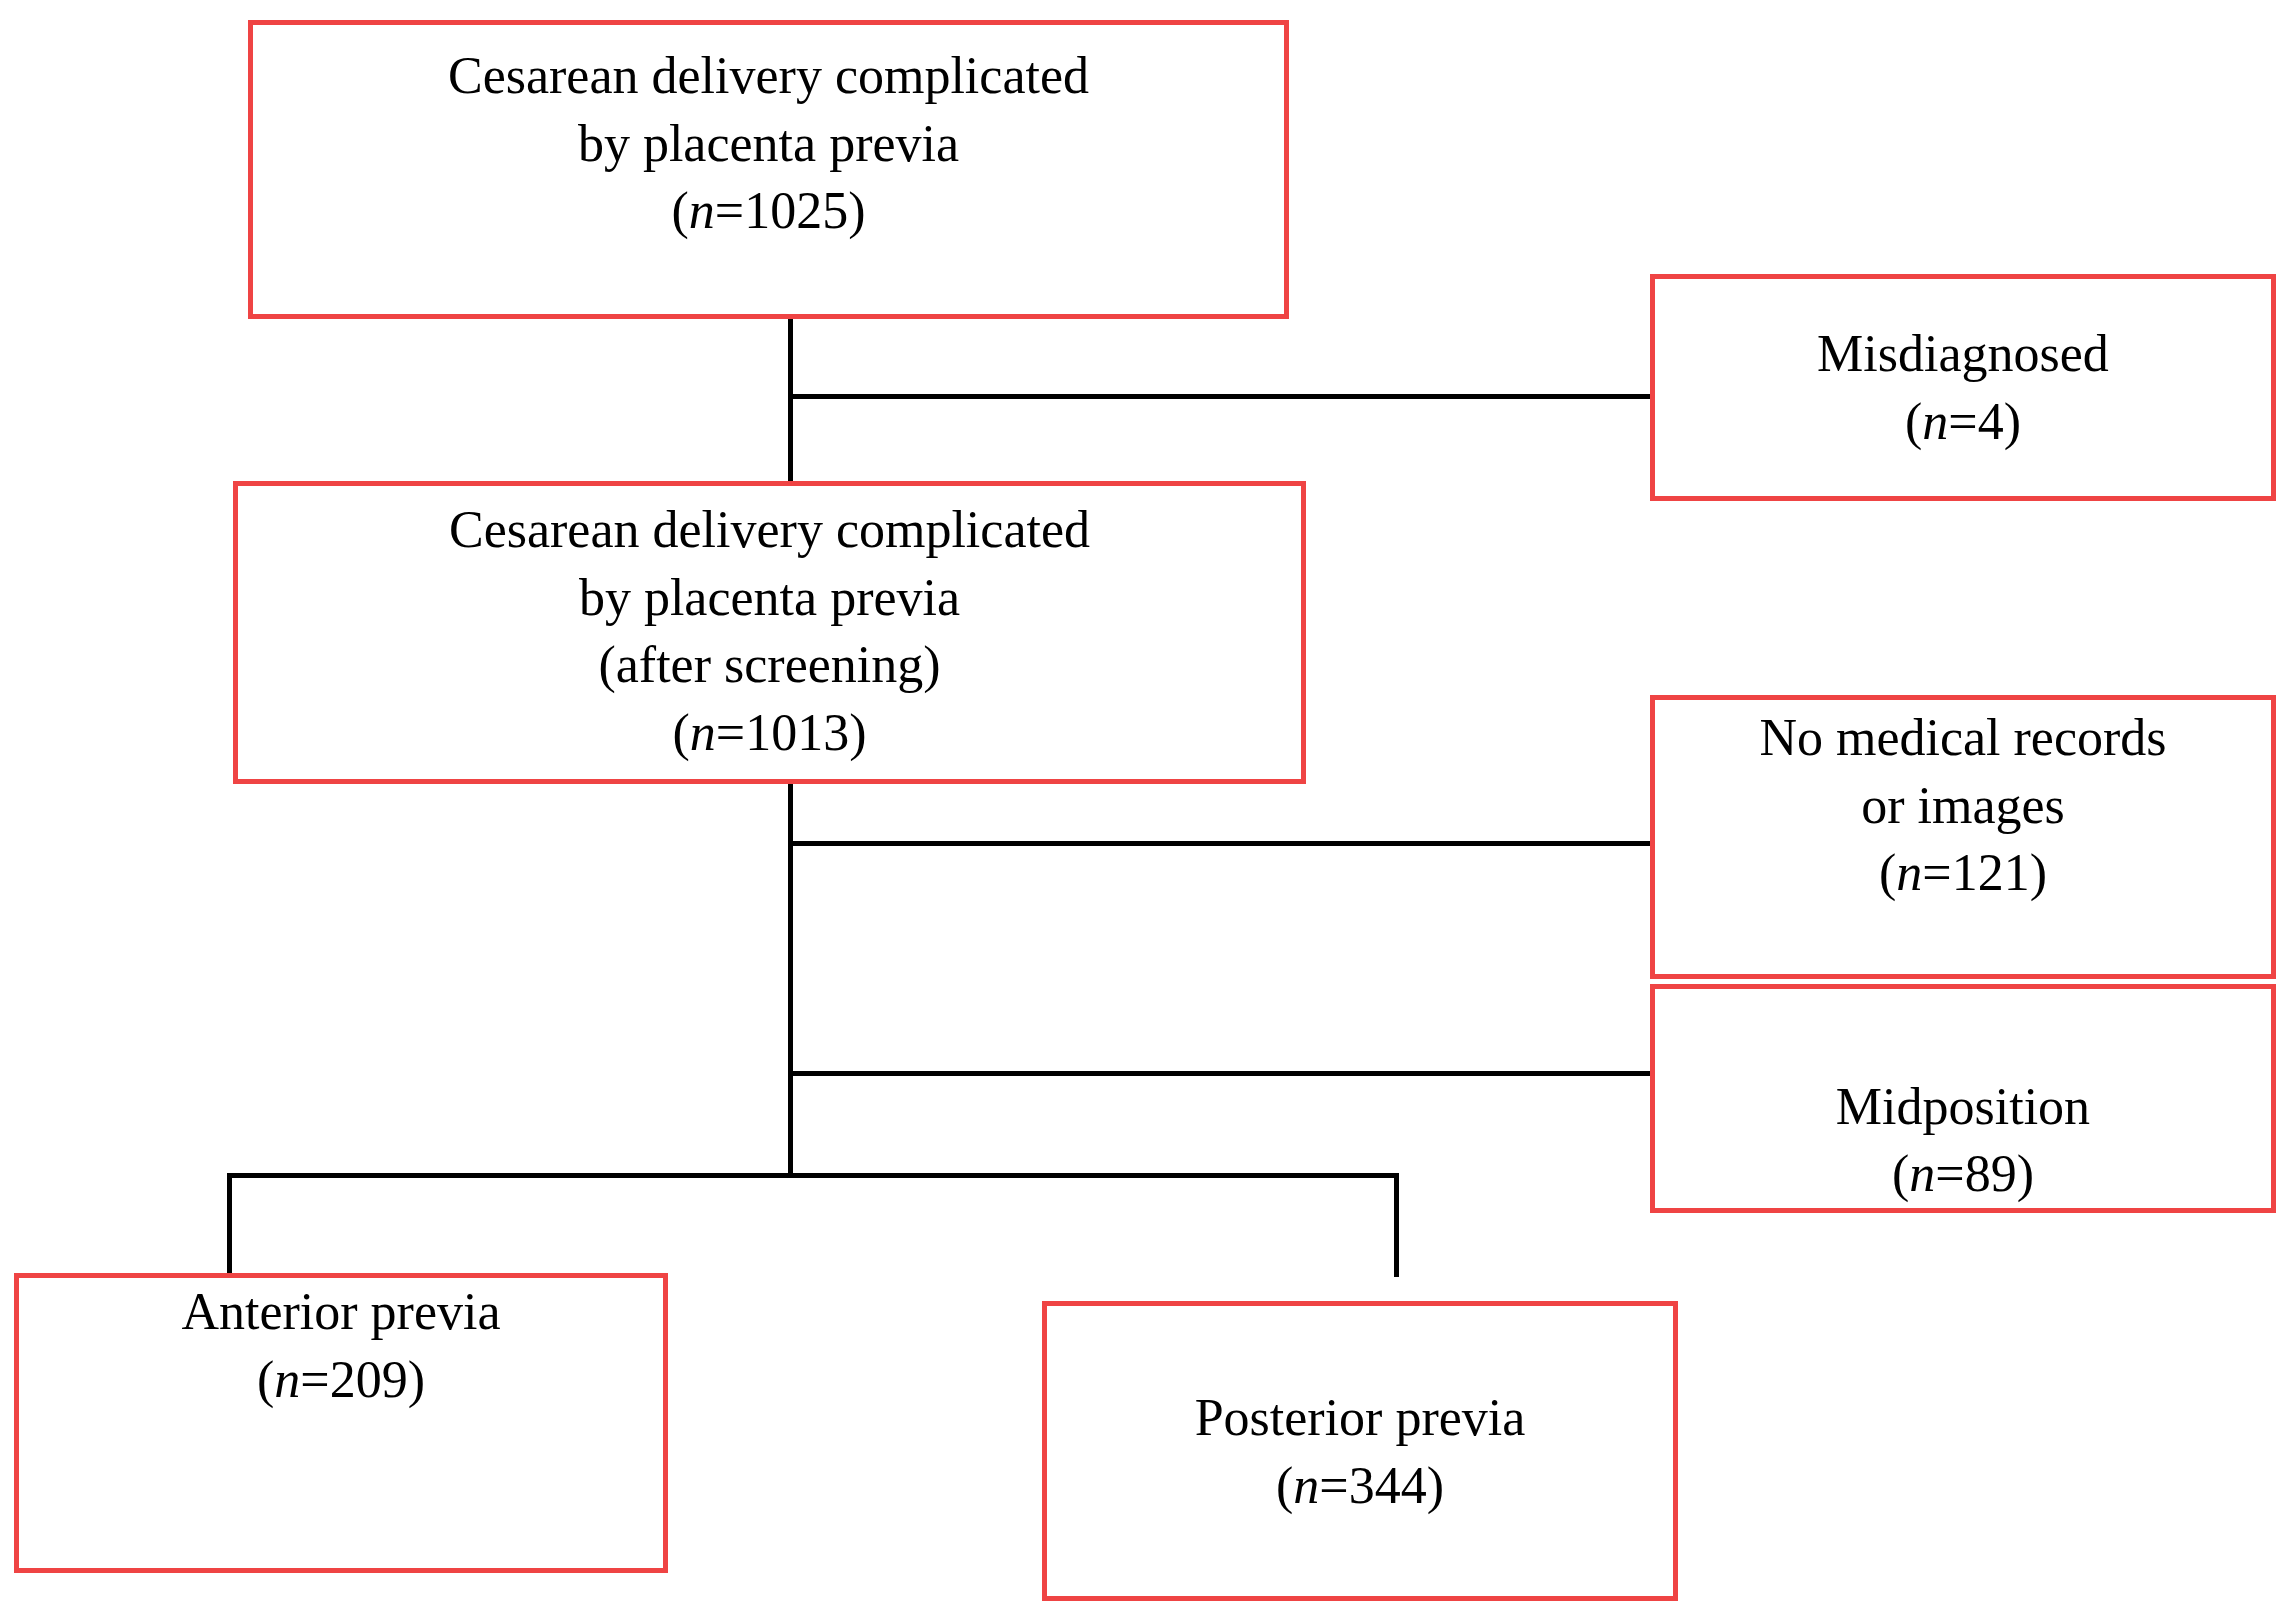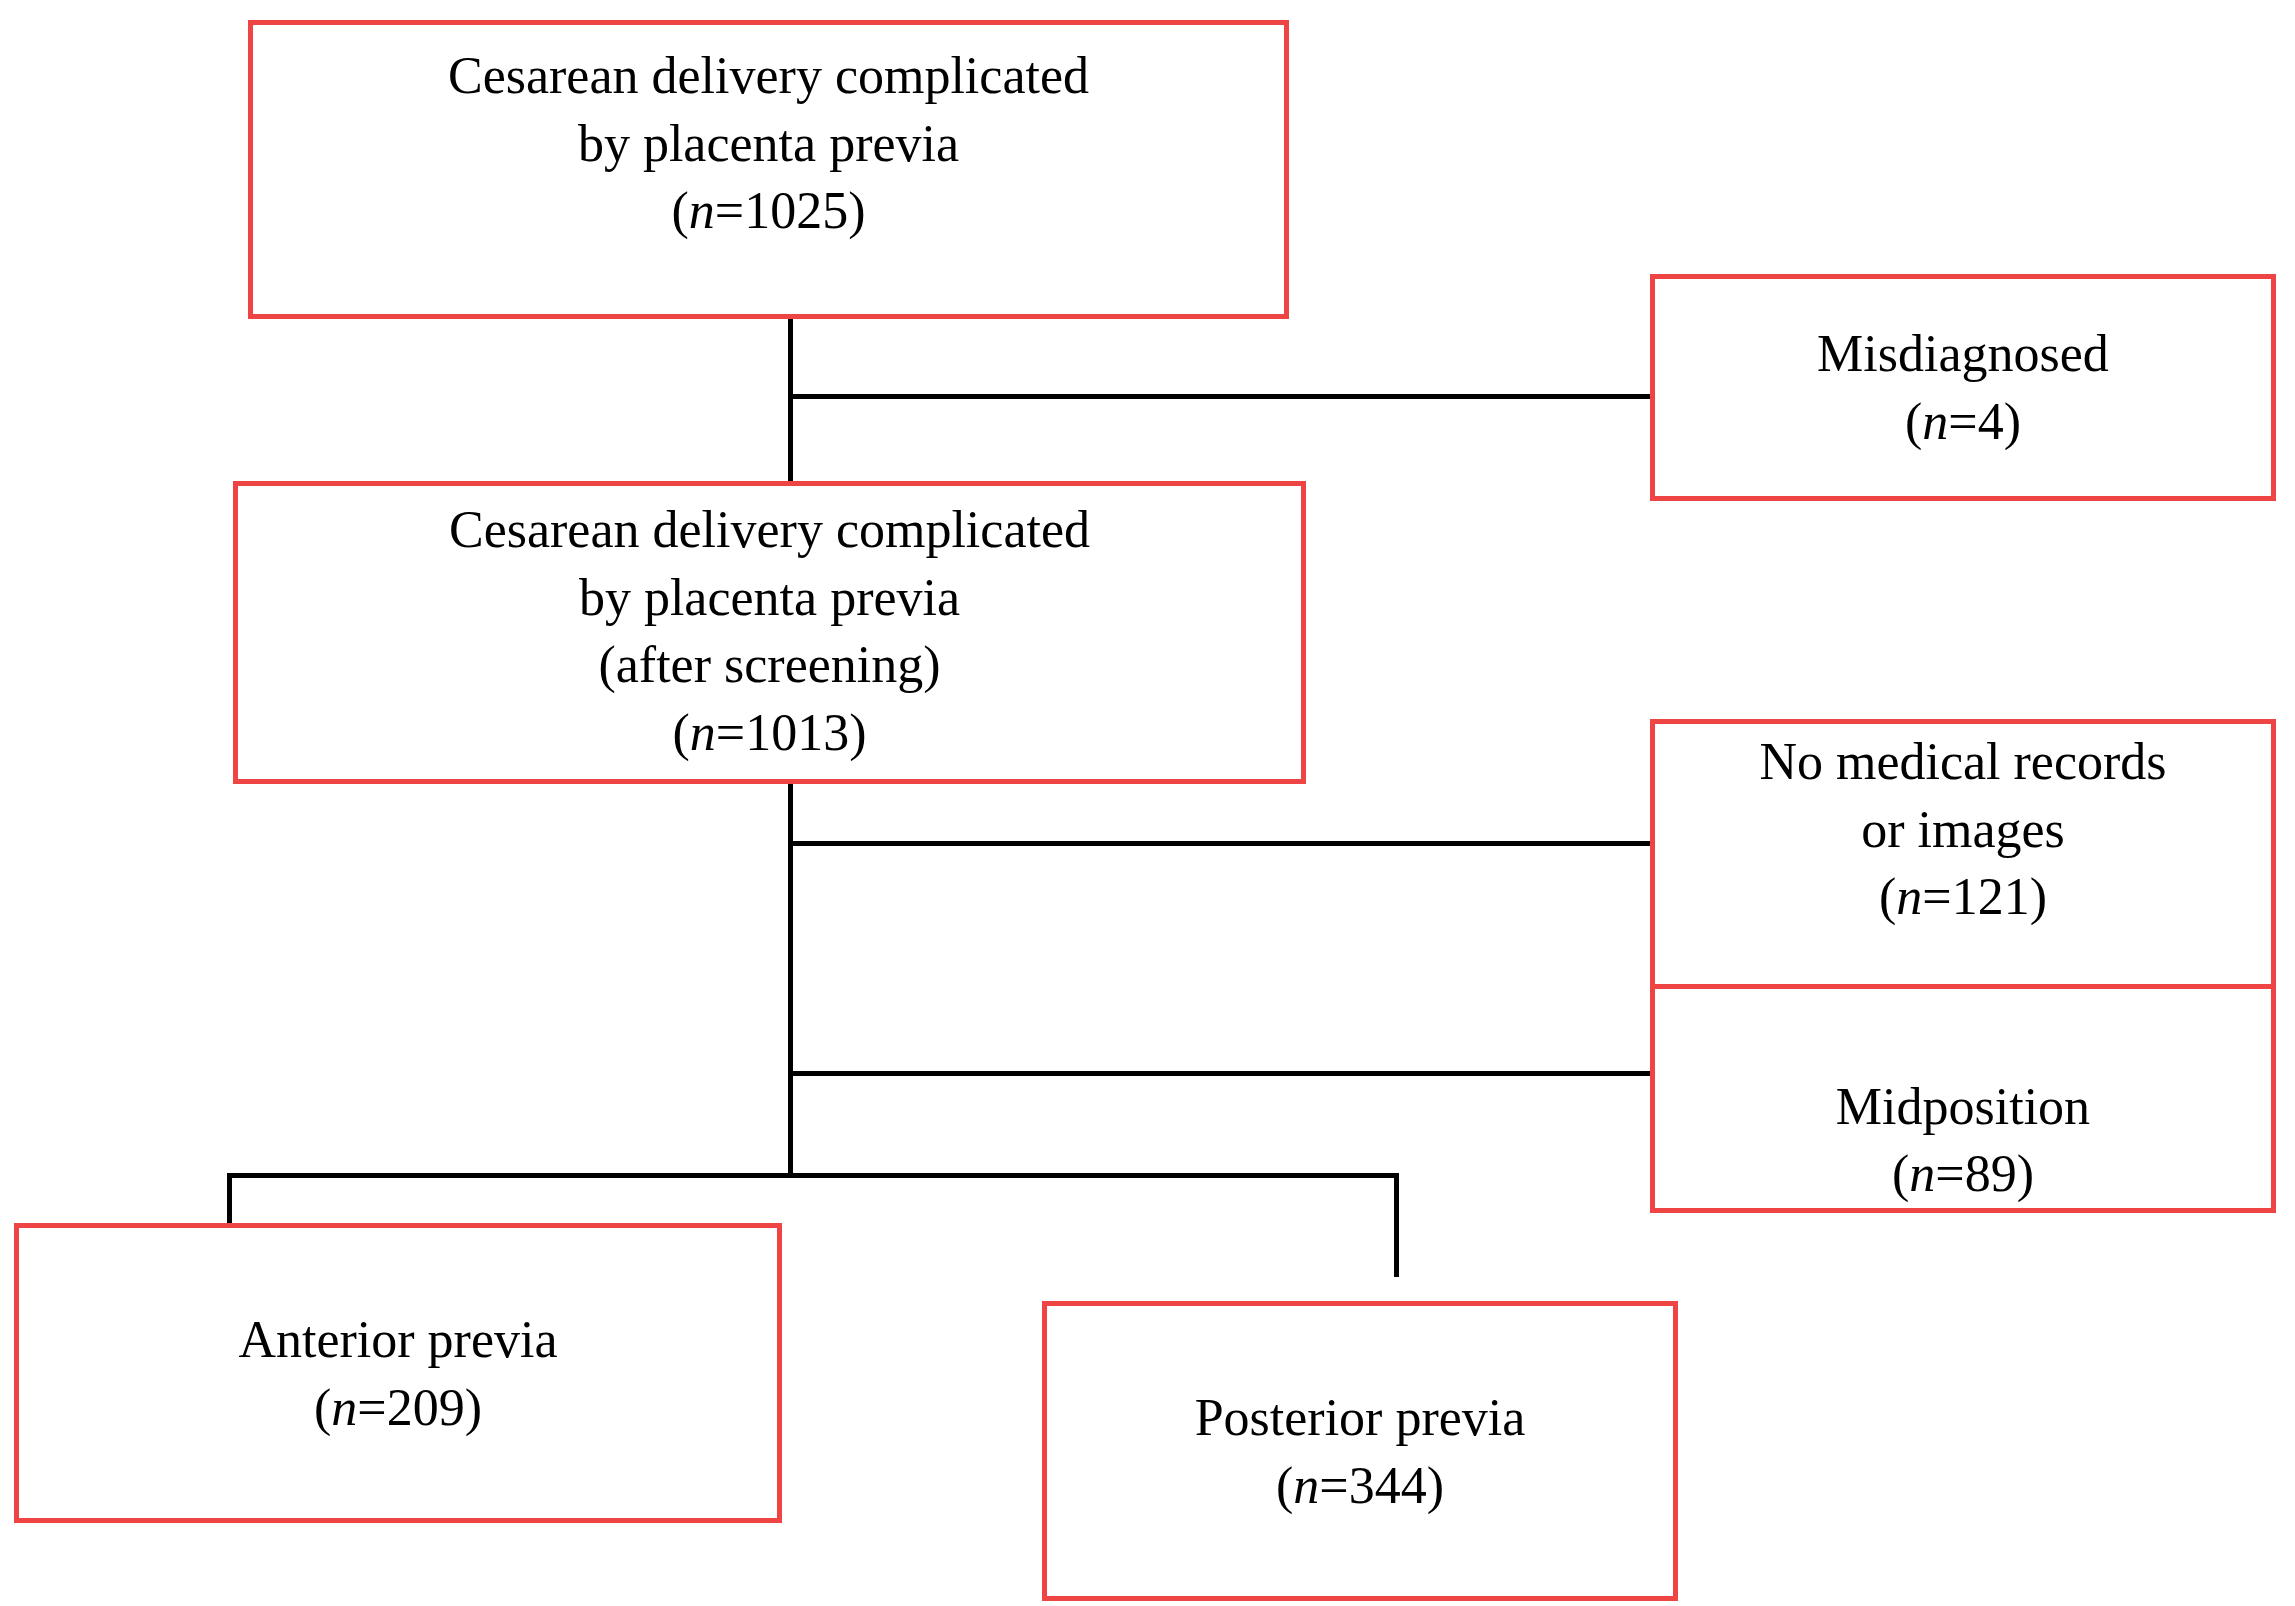--- a/index.html
+++ b/index.html
@@ -76,32 +76,32 @@
     <span class="line"><span>(</span><i>n</i><span>=4)</span></span>
   </div>
 
   <div class="node" style="left:233px; top:481px; width:1073px; height:303px; justify-content:flex-start; padding-top:10px;">
     <span class="line">Cesarean delivery complicated</span>
     <span class="line">by placenta previa</span>
     <span class="line">(after screening)</span>
     <span class="line"><span>(</span><i>n</i><span>=1013)</span></span>
   </div>
 
-  <div class="node" style="left:1650px; top:695px; width:626px; height:284px; justify-content:flex-start; padding-top:4.2px;margin-top:24px;">
+  <div class="node" style="left:1650px; top:695px; width:626px; height:284px; justify-content:flex-start; padding-top:4.2px;">
     <span class="line">No medical records</span>
     <span class="line">or images</span>
     <span class="line"><span>(</span><i>n</i><span>=121)</span></span>
   </div>
 
   <div class="node" style="left:1650px; top:984px; width:626px; height:229px; justify-content:flex-end;">
     <span class="line">Midposition</span>
     <span class="line"><span>(</span><i>n</i><span>=89)</span></span>
   </div>
 
-  <div class="node" style="left:14px; top:1223px; width:768px; height:300px; justify-content:flex-start; padding-top:78px;">
+  <div class="node" style="left:14px; top:1273px; width:654px; height:300px; justify-content:flex-start; ">
     <span class="line">Anterior previa</span>
     <span class="line"><span>(</span><i>n</i><span>=209)</span></span>
   </div>
 
   <div class="node" style="left:1042px; top:1273px; width:636px; height:300px; justify-content:flex-start; padding-top:78px;margin-top:28px;">
     <span class="line">Posterior previa</span>
     <span class="line"><span>(</span><i>n</i><span>=344)</span></span>
   </div>
 
 </div>

